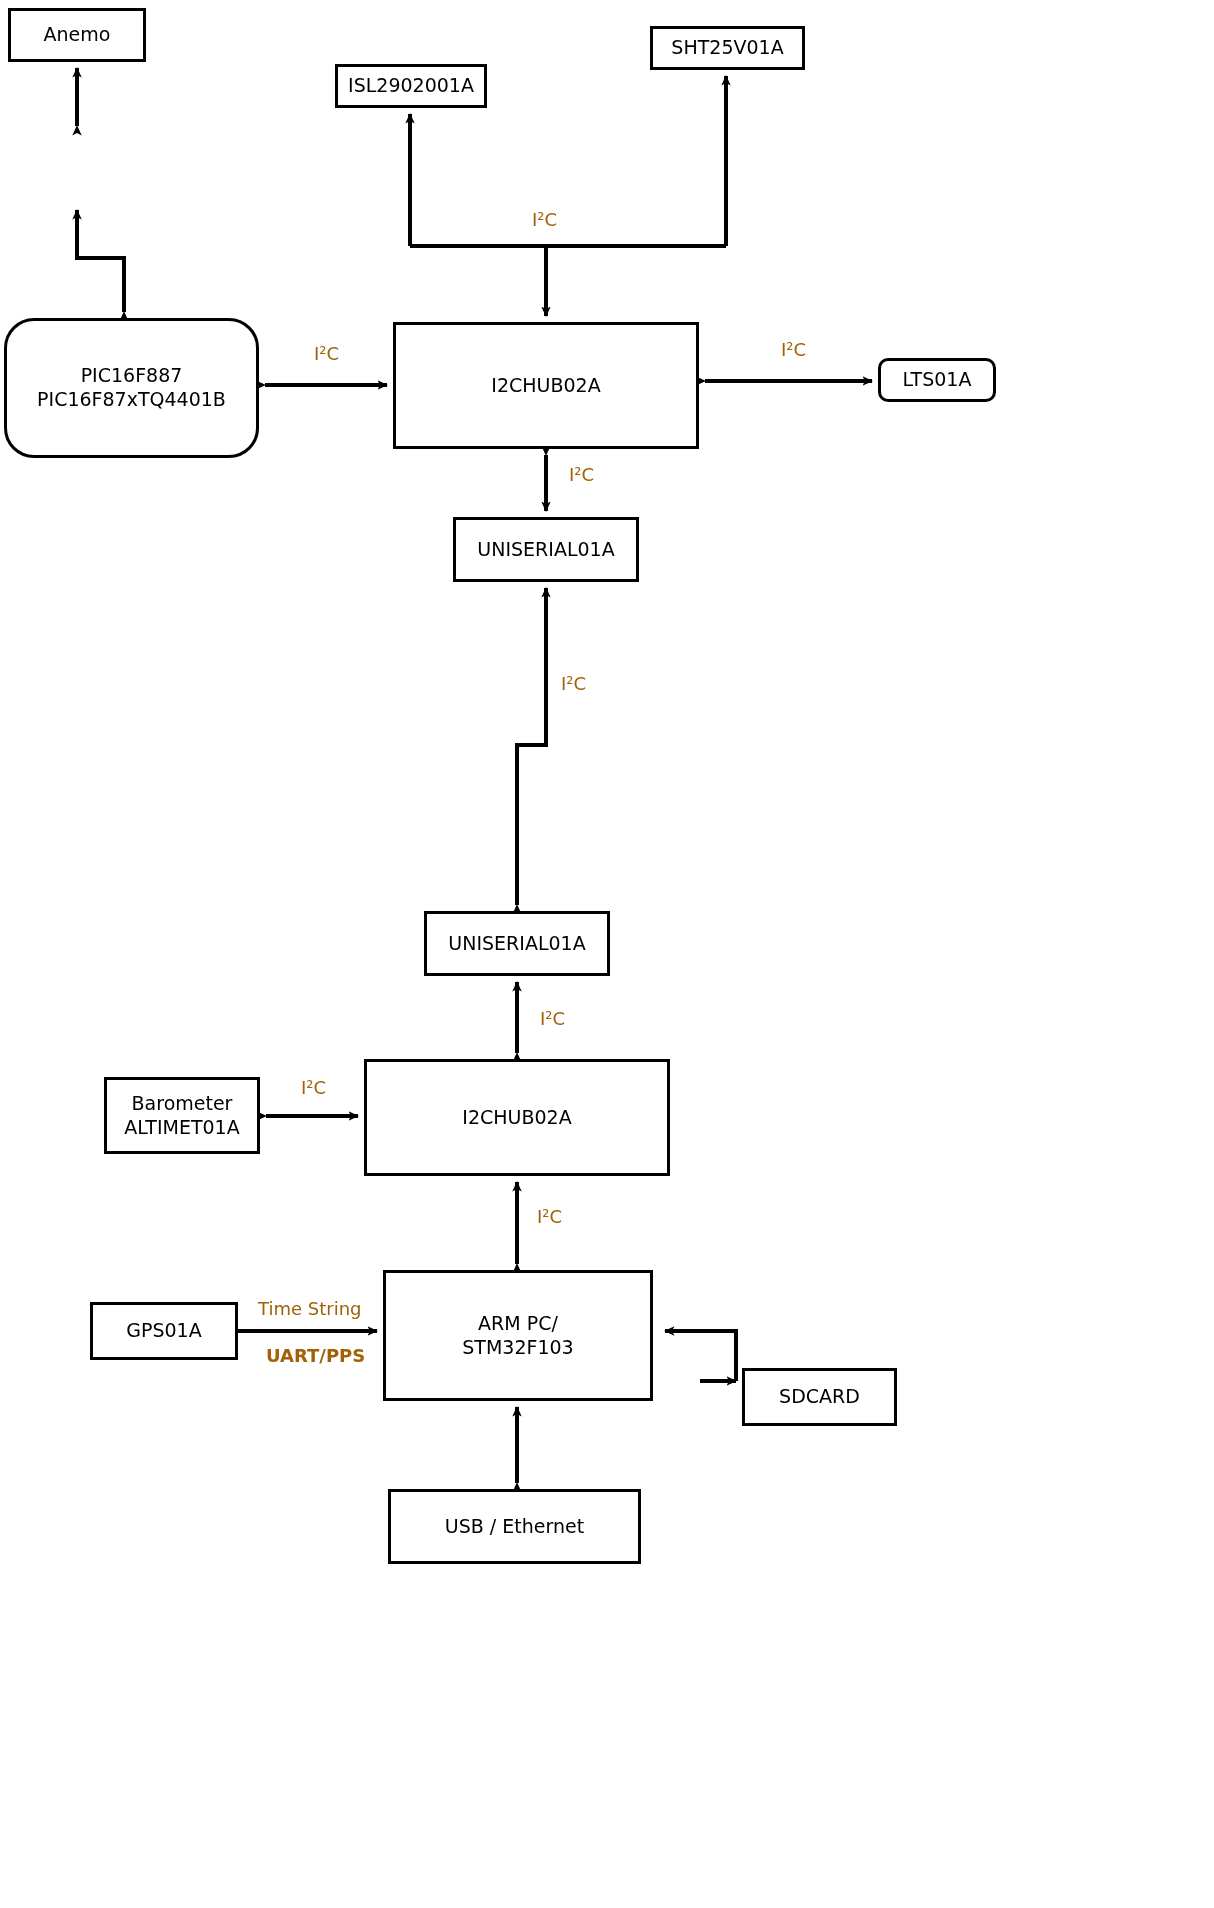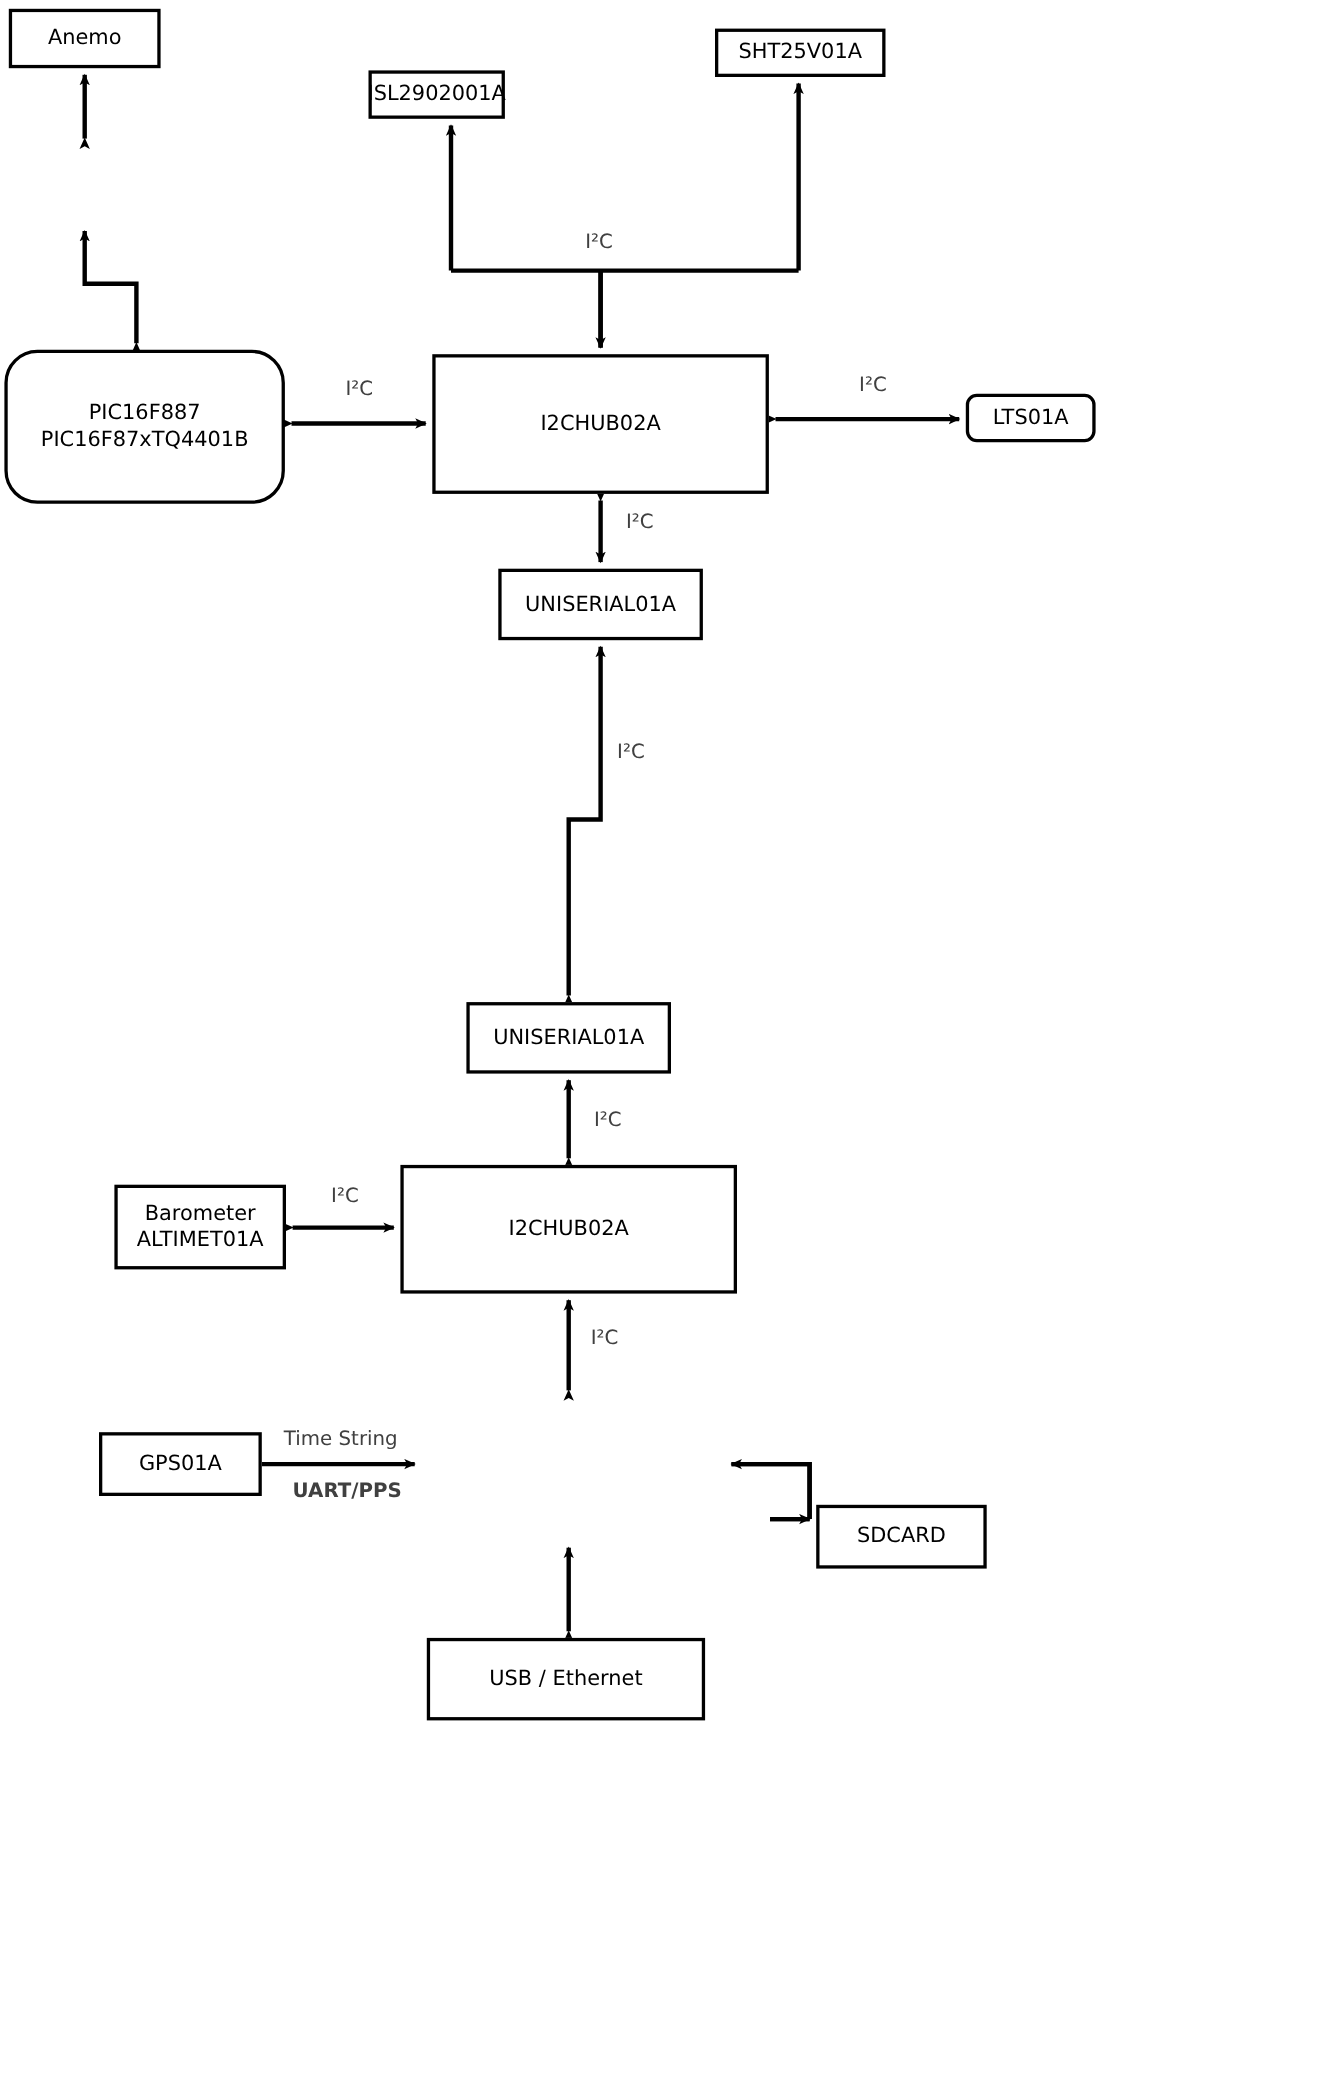--- a/index.html
+++ b/index.html
@@ -36,21 +36,21 @@
     text-align: center;
     color: #000000;
     font-size: 19px;
     line-height: 1.25;
     font-family: "DejaVu Sans", sans-serif;
     white-space: pre-line;
     z-index: 2;
   }
   .edge-label {
     position: absolute;
-    color: #404040;
+    color: #a16207;
     font-size: 18px;
     font-family: "DejaVu Sans", sans-serif;
     background: #ffffff;
     padding: 0 3px;
     white-space: nowrap;
     z-index: 3;
   }
 </style>
 </head>
 <body>
@@ -101,37 +101,39 @@
       <line x1="517" y1="1483" x2="517" y2="1407" marker-end="url(#arrowhead)" marker-start="url(#arrowhead)"></line>
     </g>
   </svg>
 
   <div class="node" style="left:8px; top:8px; width:138px; height:54px;">Anemo</div>
 
 
   <div class="node" style="left:4px; top:318px; width:255px; height:140px;border-radius:30px;">PIC16F887
 PIC16F87xTQ4401B</div>
 
-  <div class="node" style="left:335px; top:64px; width:124px; height:44px;">ISL2902001A</div>
+  <div class="node" style="left:335px; top:64px; width:152px; height:44px;">ISL2902001A</div>
 
   <div class="node" style="left:650px; top:26px; width:155px; height:44px;">SHT25V01A</div>
 
   <div class="node" style="left:393px; top:322px; width:306px; height:127px;">I2CHUB02A</div>
 
   <div class="node" style="left:878px; top:358px; width:118px; height:44px;border-radius:10px;">LTS01A</div>
 
   <div class="node" style="left:453px; top:517px; width:186px; height:65px;">UNISERIAL01A</div>
 
   <div class="node" style="left:424px; top:911px; width:186px; height:65px;">UNISERIAL01A</div>
 
   <div class="node" style="left:364px; top:1059px; width:306px; height:117px;">I2CHUB02A</div>
 
   <div class="node" style="left:104px; top:1077px; width:156px; height:77px;">Barometer
 ALTIMET01A</div>
 
+  <div class="node" style="left:383px; top:1270px; width:270px; height:131px;">ARM PC/
+STM32F103</div>
 
   <div class="node" style="left:90px; top:1302px; width:148px; height:58px;">GPS01A</div>
 
   <div class="node" style="left:742px; top:1350px; width:155px; height:58px;margin-top:18px;">SDCARD</div>
 
   <div class="node" style="left:388px; top:1489px; width:253px; height:75px;">USB / Ethernet</div>
 
   <div class="edge-label" style="left:529px; top:209px;">I²C</div>
 
   <div class="edge-label" style="left:311px; top:343px;">I²C</div>

